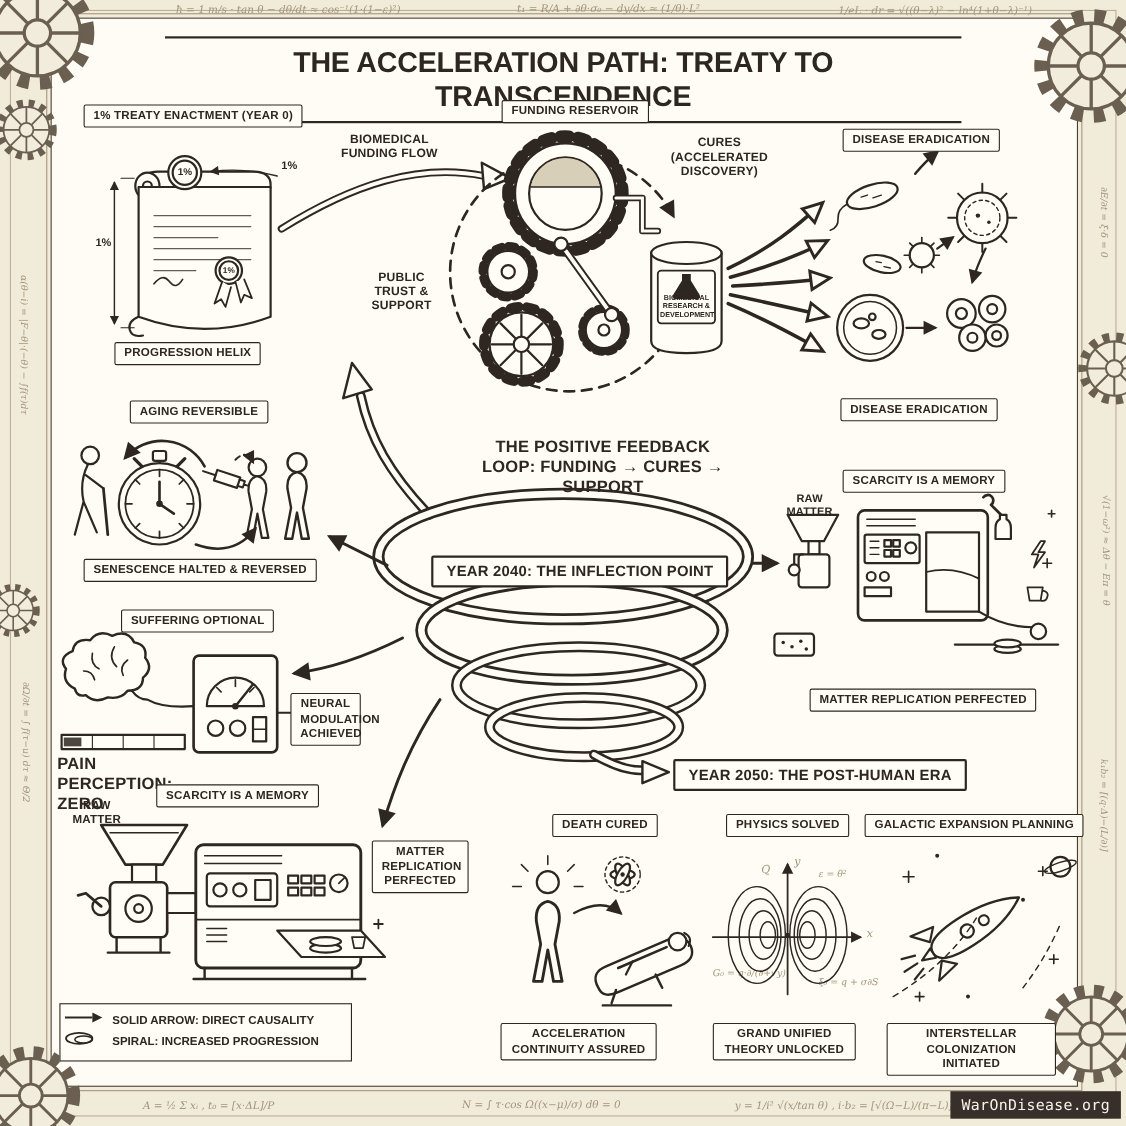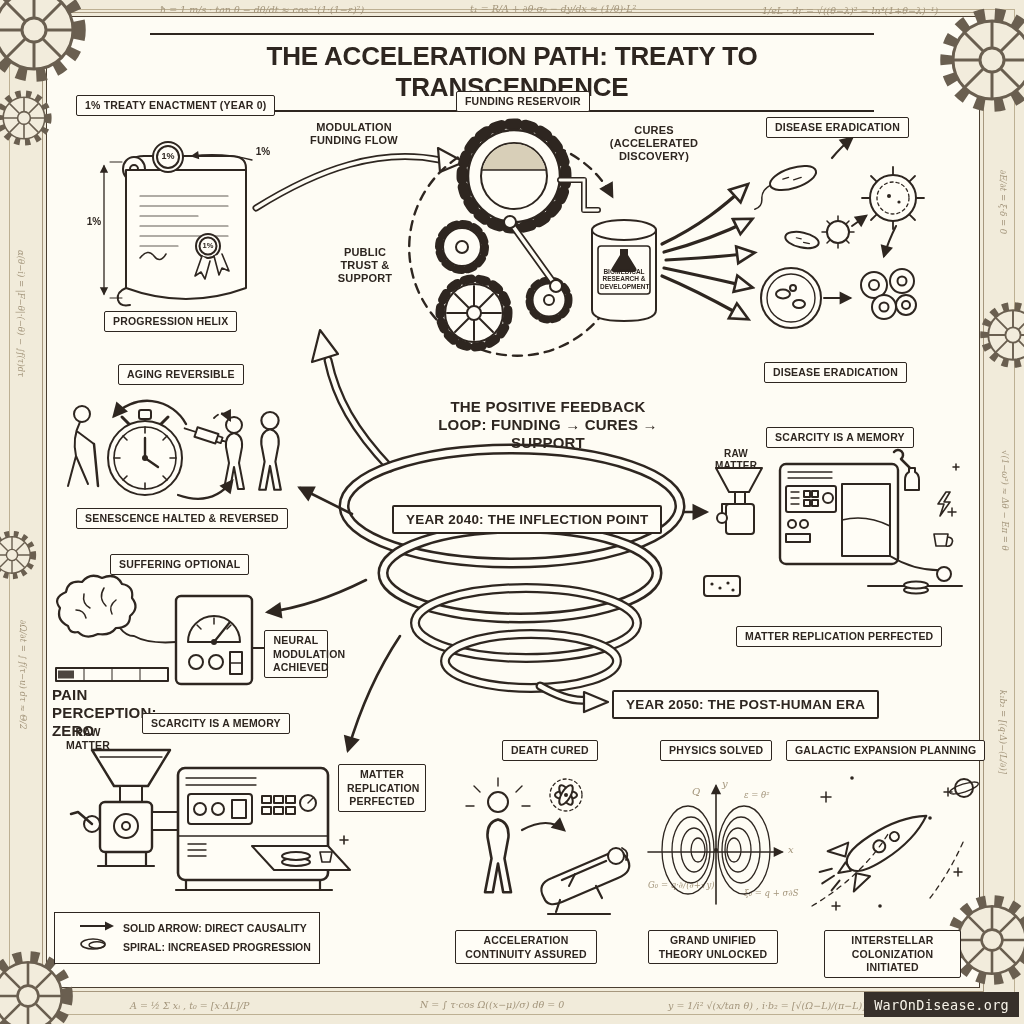--- a/index.html
+++ b/index.html
@@ -18,21 +18,21 @@
   .plain{position:absolute;font-weight:700;font-size:11px;line-height:1.2;
        text-align:center;letter-spacing:.2px;z-index:4}
   .tinytext{position:absolute;font-weight:700;text-align:center;z-index:4}
   .title{position:absolute;left:150px;top:33px;width:724px;text-align:center;
        font-size:26px;font-weight:700;letter-spacing:-.2px;padding:6px 4px 7px;
        border-top:2.2px solid #2e2620;border-bottom:2.2px solid #2e2620;z-index:4}
   .eq{position:absolute;font-family:"DejaVu Serif",serif;font-style:italic;
        font-size:9.5px;color:#a3957b;white-space:nowrap;z-index:1}
   .eq.v{writing-mode:vertical-rl;font-size:8.5px}
   .legend{position:absolute;left:54px;top:912px;width:266px;border:1.7px solid #2e2620;
-       background:#fffdf6;padding:6px 24px;z-index:5}
+       background:#fffdf6;padding:6px 3px;z-index:5}
   .legend .row{display:flex;align-items:center;gap:8px;font-weight:700;font-size:10.5px;
        line-height:1.75;white-space:nowrap}
   .watermark{position:absolute;right:5px;bottom:7px;background:#37302a;color:#f7f3e9;
        font-family:"DejaVu Sans Mono",monospace;font-size:13.5px;padding:5px 10px 4px;
        letter-spacing:.3px;z-index:7}
   svg .ln{fill:none;stroke:#2e2620;stroke-width:2px;stroke-linecap:round;stroke-linejoin:round}
   svg .fw{fill:#fffdf6}
   svg .fd{fill:#2e2620;stroke:none}
   svg .ov{fill:none;stroke:#fefcf4;stroke-width:5.5px;stroke-linecap:round}
   svg .ah{fill:#fefcf4;stroke:#2e2620;stroke-width:2.2px;stroke-linejoin:round}
@@ -383,21 +383,21 @@
 
 <div class="title">THE ACCELERATION PATH: TREATY TO TRANSCENDENCE</div>
 
 <div class="box" style="left:76px;top:95px">1% TREATY ENACTMENT (YEAR 0)</div>
 <div class="tinytext" style="left:157px;top:151px;width:22px;font-size:9px">1%</div>
 <div class="tinytext" style="left:198px;top:241px;width:20px;font-size:7.5px">1%</div>
 <div class="tinytext" style="left:84px;top:216px;width:20px;font-size:10px">1%</div>
 <div class="tinytext" style="left:252px;top:146px;width:22px;font-size:10px">1%</div>
 <div class="box" style="left:104px;top:311px">PROGRESSION HELIX</div>
 
-<div class="plain" style="left:298px;top:121px;width:112px">MODULATION FUNDING FLOW</div>
+<div class="plain" style="left:298px;top:121px;width:112px">BIOMEDICAL FUNDING FLOW</div>
 <div class="box" style="left:456px;top:91px">FUNDING RESERVOIR</div>
 <div class="plain" style="left:330px;top:246px;width:70px">PUBLIC TRUST &amp; SUPPORT</div>
 <div class="plain" style="left:600px;top:124px;width:108px">CURES (ACCELERATED DISCOVERY)</div>
 <div class="tinytext" style="left:600px;top:268px;width:48px;font-size:6.5px;line-height:1.15">BIOMEDICAL RESEARCH &amp; DEVELOPMENT</div>
 <div class="box" style="left:766px;top:117px">DISEASE ERADICATION</div>
 <div class="box" style="left:764px;top:362px">DISEASE ERADICATION</div>
 <div class="plain" style="left:432px;top:398px;width:232px;font-size:15px">THE POSITIVE FEEDBACK LOOP: FUNDING → CURES → SUPPORT</div>
 
 <div class="box" style="left:118px;top:364px">AGING REVERSIBLE</div>
 <div class="box" style="left:76px;top:508px">SENESCENCE HALTED &amp; REVERSED</div>
@@ -415,21 +415,21 @@
 <div class="box" style="left:142px;top:713px">SCARCITY IS A MEMORY</div>
 <div class="plain" style="left:62px;top:726px;width:52px;font-size:10.5px">RAW MATTER</div>
 <div class="box wrap" style="left:338px;top:764px;width:88px">MATTER REPLICATION PERFECTED</div>
 
 <div class="box year" style="left:612px;top:690px">YEAR 2050: THE POST-HUMAN ERA</div>
 <div class="box" style="left:502px;top:740px">DEATH CURED</div>
 <div class="box" style="left:660px;top:740px">PHYSICS SOLVED</div>
 <div class="box" style="left:786px;top:740px">GALACTIC EXPANSION PLANNING</div>
 <div class="box wrap" style="left:455px;top:930px;width:142px">ACCELERATION CONTINUITY ASSURED</div>
 <div class="box wrap" style="left:648px;top:930px;width:130px">GRAND UNIFIED THEORY UNLOCKED</div>
-<div class="box wrap" style="left:824px;top:930px;width:137px">INTERSTELLAR COLONIZATION INITIATED</div>
+<div class="box wrap" style="left:806px;top:930px;width:154px">INTERSTELLAR COLONIZATION INITIATED</div>
 
 <div class="eq" style="left:692px;top:786px;font-size:10px">Q</div>
 <div class="eq" style="left:722px;top:778px;font-size:10px">y</div>
 <div class="eq" style="left:788px;top:844px;font-size:10px">x</div>
 <div class="eq" style="left:744px;top:790px;font-size:8.5px">ε = θ²</div>
 <div class="eq" style="left:648px;top:880px;font-size:8.5px">G₀ = q·∂/(∂+√y)</div>
 <div class="eq" style="left:744px;top:888px;font-size:8.5px">ξ₀ = q + σ∂S</div>
 
 <div class="eq" style="left:160px;top:4px">ħ = 1 m/s · tan θ − dθ/dt ≈ cos⁻¹(1·(1−ε)²)</div>
 <div class="eq" style="left:470px;top:3px">t₁ = R/A + ∂θ·σ₀ − dy/dx ≈ (1/θ)·L²</div>

